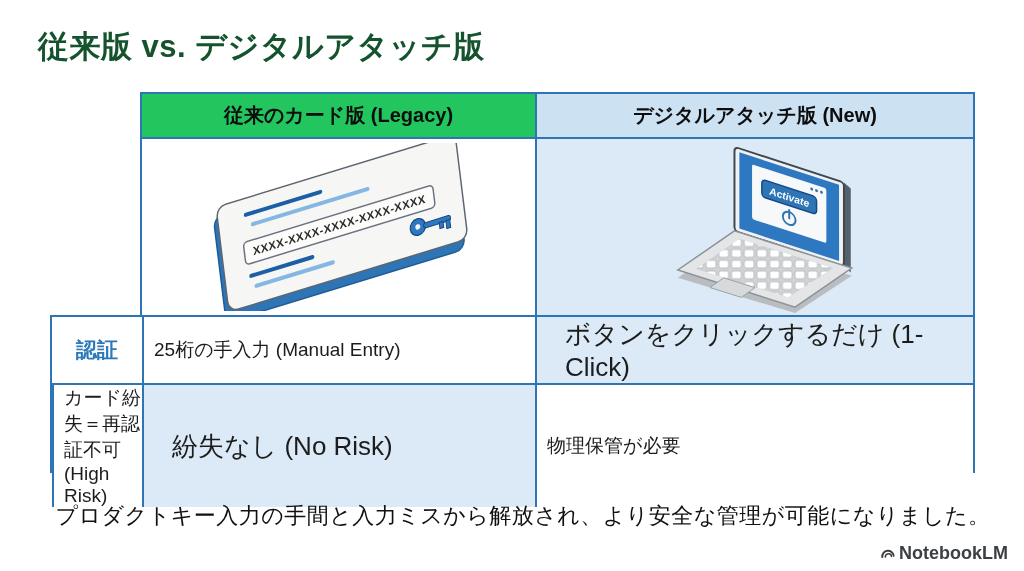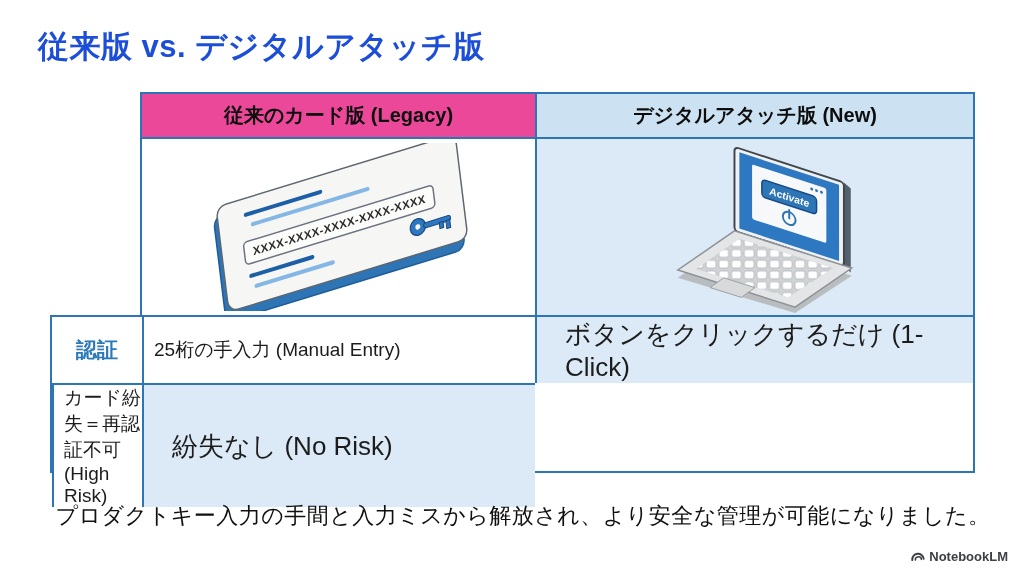--- a/index.html
+++ b/index.html
@@ -14,31 +14,31 @@
   body{
     position:relative;
     width:1024px;height:571px;
     background:#ffffff;
     font-family:"Liberation Sans","DejaVu Sans",sans-serif;
     color:var(--ink);
     overflow:hidden;
   }
   .slide-title{
     position:absolute;left:38px;top:26px;
-    font-size:31px;font-weight:800;letter-spacing:0.5px;color:#1d4ed8;
+    font-size:31px;font-weight:800;letter-spacing:0.5px;color:#14532d;
   }
   
   .table-top{
     position:absolute;left:140px;top:92px;width:835px;height:223px;
     display:grid;grid-template-columns:393px 1fr;grid-template-rows:43px 1fr;
     border:2px solid var(--blue);border-bottom:none;
   }
   .hdr{display:flex;align-items:center;justify-content:center;
     font-size:20px;font-weight:700;color:#0d0d0d;}
-  .hdr-legacy{background:#ec4899;}
+  .hdr-legacy{background:#22c55e;}
   .hdr-new{background:var(--header-blue);border-left:2px solid var(--blue);text-align:right;}
   .imgcell{display:flex;align-items:center;justify-content:center;border-top:2px solid var(--blue);}
   .imgcell-legacy{background:#ffffff;}
   .imgcell-new{background:var(--cell-blue);border-left:2px solid var(--blue);}
   
   .table-rows{
     position:absolute;left:50px;top:315px;width:925px;height:158px;
     display:grid;grid-template-columns:90px 393px 1fr;grid-template-rows:1fr 1fr 1fr;
     border:2px solid var(--blue);
   }
@@ -48,21 +48,21 @@
   .rcell-legacy{background:#fff;border-left:2px solid var(--blue);padding-left:10px;}
   .rcell-new{background:var(--cell-blue);border-left:2px solid var(--blue);padding-left:28px;font-size:26px;}
   .row2{border-top:2px solid var(--blue);}
   .footer-note{
     position:absolute;left:11px;top:501px;width:1024px;
     text-align:center;font-size:22px;font-weight:500;color:#101010;letter-spacing:0.5px;
   }
   .watermark{
     position:absolute;right:16px;bottom:7px;
     display:flex;align-items:center;gap:4px;
-    color:#3c4043;font-size:13px;font-weight:700;
+    color:#3c4043;font-size:18px;font-weight:700;
   }
 </style>
 </head>
 <body>
 
 <h1 class="slide-title">従来版 vs. デジタルアタッチ版</h1>
 
 <div class="table-top">
   <div class="hdr hdr-legacy">従来のカード版 (Legacy)</div>
   <div class="hdr hdr-new">デジタルアタッチ版 (New)</div>
@@ -127,20 +127,21 @@
 </div>
 
 <div class="table-rows">
   <div class="rlabel">認証</div>
   <div class="rcell rcell-legacy">25桁の手入力 (Manual Entry)</div>
   <div class="rcell rcell-new">ボタンをクリックするだけ (1-Click)</div>
 
   <div class="rcell rcell-legacy row2">カード紛失＝再認証不可 (High Risk)</div>
   <div class="rcell rcell-new row2">紛失なし (No Risk)</div>
 
+  <div class="rcell rcell-legacy row2">物理保管が必要</div>
 </div>
 
 <p class="footer-note">プロダクトキー入力の手間と入力ミスから解放され、より安全な管理が可能になりました。</p>
 
 <div class="watermark">
   <svg width="14" height="14" viewBox="0 0 16 16" aria-hidden="true">
     <path d="M1.5 11.5 A6.5 6.5 0 0 1 14.5 10" fill="none" stroke="#3c4043" stroke-width="2.2" stroke-linecap="round"></path>
     <path d="M5 11.5 A3.5 3.5 0 0 1 12 10.8" fill="none" stroke="#3c4043" stroke-width="1.8" stroke-linecap="round"></path>
   </svg>
   <span>NotebookLM</span>

